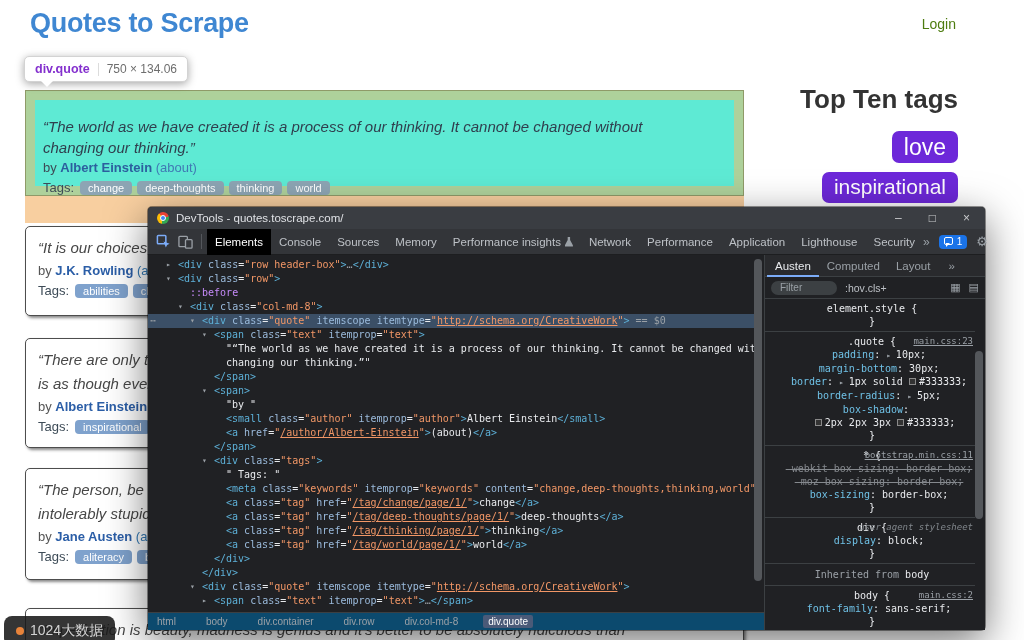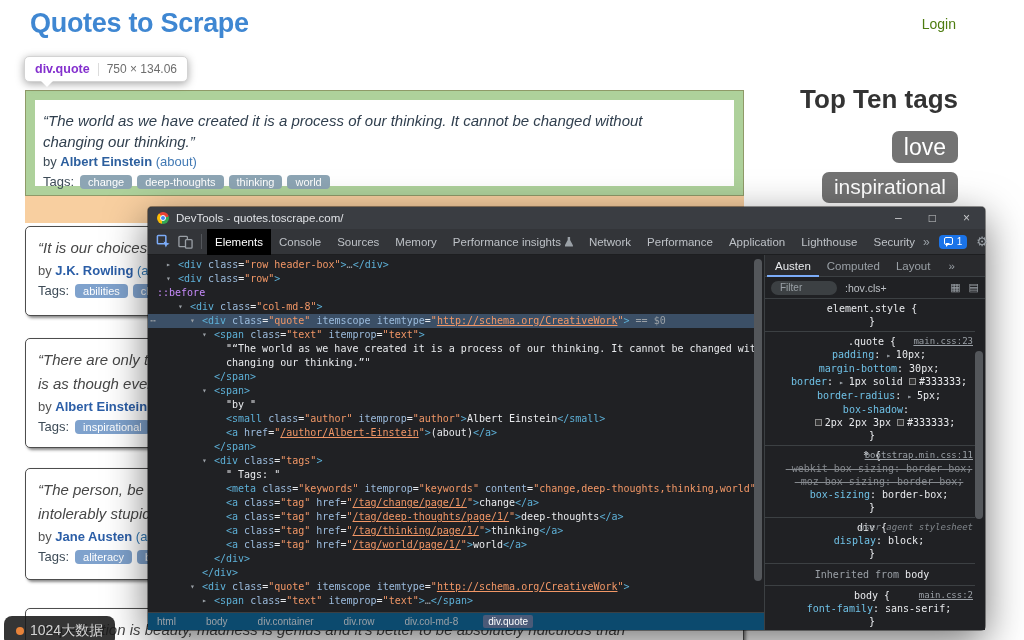--- a/index.html
+++ b/index.html
@@ -18,21 +18,21 @@
     display:flex; align-items:center; gap:8px; padding:0 10px; z-index:30; }
   .inspect-tooltip::after { content:""; position:absolute; left:16px; bottom:-6px;
     border:6px solid transparent; border-top-color:#fff; border-bottom:0; }
   .tt-sel { color:#8430ce; font-size:12.5px; font-weight:bold; }
   .tt-divider { width:1px; height:13px; background:#dcdcdc; }
   .tt-dim { color:#6e6e6e; font-size:12px; }
 
   
   .q-overlay { position:absolute; left:25px; top:90px; width:719px; height:106px;
     background:#aed19b; border:1px solid #8f9a68; padding:9px; z-index:5; }
-  .q-overlay-inner { background:#ffffff; height:100%; padding:10px 8px; }
+  .q-overlay-inner { background:#5eead4; height:100%; padding:16px 8px; }
   .q-text { font-size:15px; font-style:italic; line-height:21px; max-width:650px; }
   .q-overlay-inner .q-text { color:#303f4e; }
   .q-l2:empty { display:none; }
   .q-author-line { font-size:13px; margin-top:2px; color:#3d4b57; }
   .q-author { font-weight:bold; color:#2c5f9e; }
   .q-about { color:#4179b4; text-decoration:none; }
   .q-tags-line { margin-top:5px; font-size:13px; color:#3d4b57; display:flex; align-items:center; gap:6px; }
   .tag-pill { background:#7fa2cd; color:#fff; font-size:11px; border-radius:4px;
     padding:1px 8px; display:inline-block; }
   .q-overlay-inner .tag-pill { background:#8da5b4; }
@@ -49,21 +49,21 @@
   .quote-card .q-about { color:#337ab7; }
   .card2 { top:226px; height:90px; }
   .card3 { top:338px; height:110px; }
   .card4 { top:468px; height:112px; }
   .card5 { top:608px; height:70px; }
 
   
   .top-tags { position:absolute; left:790px; top:84px; width:168px;
     display:flex; flex-direction:column; align-items:flex-end; z-index:2; }
   .top-tags h2 { font-size:26px; font-weight:bold; color:#333; margin:0 0 16px; white-space:nowrap; }
-  .big-pill { background:#737373; color:#fff; border-radius:7px; padding:3px 12px;
+  .big-pill { background:#6d28d9; color:#fff; border-radius:7px; padding:3px 12px;
     margin-bottom:9px; display:inline-block; line-height:1.15; }
   .big-list { display:flex; flex-direction:column; align-items:flex-end; }
   .big-list .big-pill:nth-child(1){ font-size:23px; }
   .big-list .big-pill:nth-child(2){ font-size:21px; }
   .big-list .big-pill:nth-child(3){ font-size:19px; }
 
   
   .watermark { position:absolute; left:4px; top:616px; height:30px; background:rgba(25,25,25,.88);
     border-radius:8px; display:flex; align-items:center; gap:6px; padding:0 12px;
     color:rgba(255,255,255,.78); font-size:14px; z-index:6; }
@@ -319,21 +319,21 @@
       <span class="dt-gear">⚙</span>
     </span>
   </div>
 
   <div class="dt-body">
 
     <div class="dt-elements">
       <div id="tree">
           <div class="trow" style="padding-left: 30px;"><span class="tree-arrow" style="left: 18px;">▸</span><span class="tk-t">&lt;div </span><span class="tk-a">class</span><span class="tk-x">=</span><span class="tk-s">"row header-box"</span><span class="tk-t">&gt;</span><span class="tk-d">…</span><span class="tk-t">&lt;/div&gt;</span></div>
           <div class="trow" style="padding-left: 30px;"><span class="tree-arrow" style="left: 18px;">▾</span><span class="tk-t">&lt;div </span><span class="tk-a">class</span><span class="tk-x">=</span><span class="tk-s">"row"</span><span class="tk-t">&gt;</span></div>
-          <div class="trow" style=" margin-left: 9px;"><span class="tk-p">::before</span></div>
+          <div class="trow" style="padding-left: 42px;"><span class="tk-p">::before</span></div>
           <div class="trow" style="padding-left: 42px;"><span class="tree-arrow" style="left: 30px;">▾</span><span class="tk-t">&lt;div </span><span class="tk-a">class</span><span class="tk-x">=</span><span class="tk-s">"col-md-8"</span><span class="tk-t">&gt;</span></div>
           <div class="trow sel" style="padding-left: 54px;"><span class="row-dots">⋯</span><span class="tree-arrow" style="left: 42px;">▾</span><span class="tk-t">&lt;div </span><span class="tk-a">class</span><span class="tk-x">=</span><span class="tk-s">"quote"</span><span class="tk-a"> itemscope</span><span class="tk-a"> itemtype</span><span class="tk-x">=</span><span class="tk-s">"</span><span class="tk-l">http://schema.org/CreativeWork</span><span class="tk-s">"</span><span class="tk-t">&gt;</span><span class="tk-d"> == $0</span></div>
           <div class="trow" style="padding-left: 66px;"><span class="tree-arrow" style="left: 54px;">▾</span><span class="tk-t">&lt;span </span><span class="tk-a">class</span><span class="tk-x">=</span><span class="tk-s">"text"</span><span class="tk-a"> itemprop</span><span class="tk-x">=</span><span class="tk-s">"text"</span><span class="tk-t">&gt;</span></div>
           <div class="trow" style="padding-left: 78px;"><span class="tk-x">"“The world as we have created it is a process of our thinking. It cannot be changed without</span></div>
           <div class="trow" style="padding-left: 78px;"><span class="tk-x">changing our thinking.”"</span></div>
           <div class="trow" style="padding-left: 66px;"><span class="tk-t">&lt;/span&gt;</span></div>
           <div class="trow" style="padding-left: 66px;"><span class="tree-arrow" style="left: 54px;">▾</span><span class="tk-t">&lt;span&gt;</span></div>
           <div class="trow" style="padding-left: 78px;"><span class="tk-x">"by "</span></div>
           <div class="trow" style="padding-left: 78px;"><span class="tk-t">&lt;small </span><span class="tk-a">class</span><span class="tk-x">=</span><span class="tk-s">"author"</span><span class="tk-a"> itemprop</span><span class="tk-x">=</span><span class="tk-s">"author"</span><span class="tk-t">&gt;</span><span class="tk-x">Albert Einstein</span><span class="tk-t">&lt;/small&gt;</span></div>
           <div class="trow" style="padding-left: 78px;"><span class="tk-t">&lt;a </span><span class="tk-a">href</span><span class="tk-x">=</span><span class="tk-s">"</span><span class="tk-l">/author/Albert-Einstein</span><span class="tk-s">"</span><span class="tk-t">&gt;</span><span class="tk-x">(about)</span><span class="tk-t">&lt;/a&gt;</span></div>

